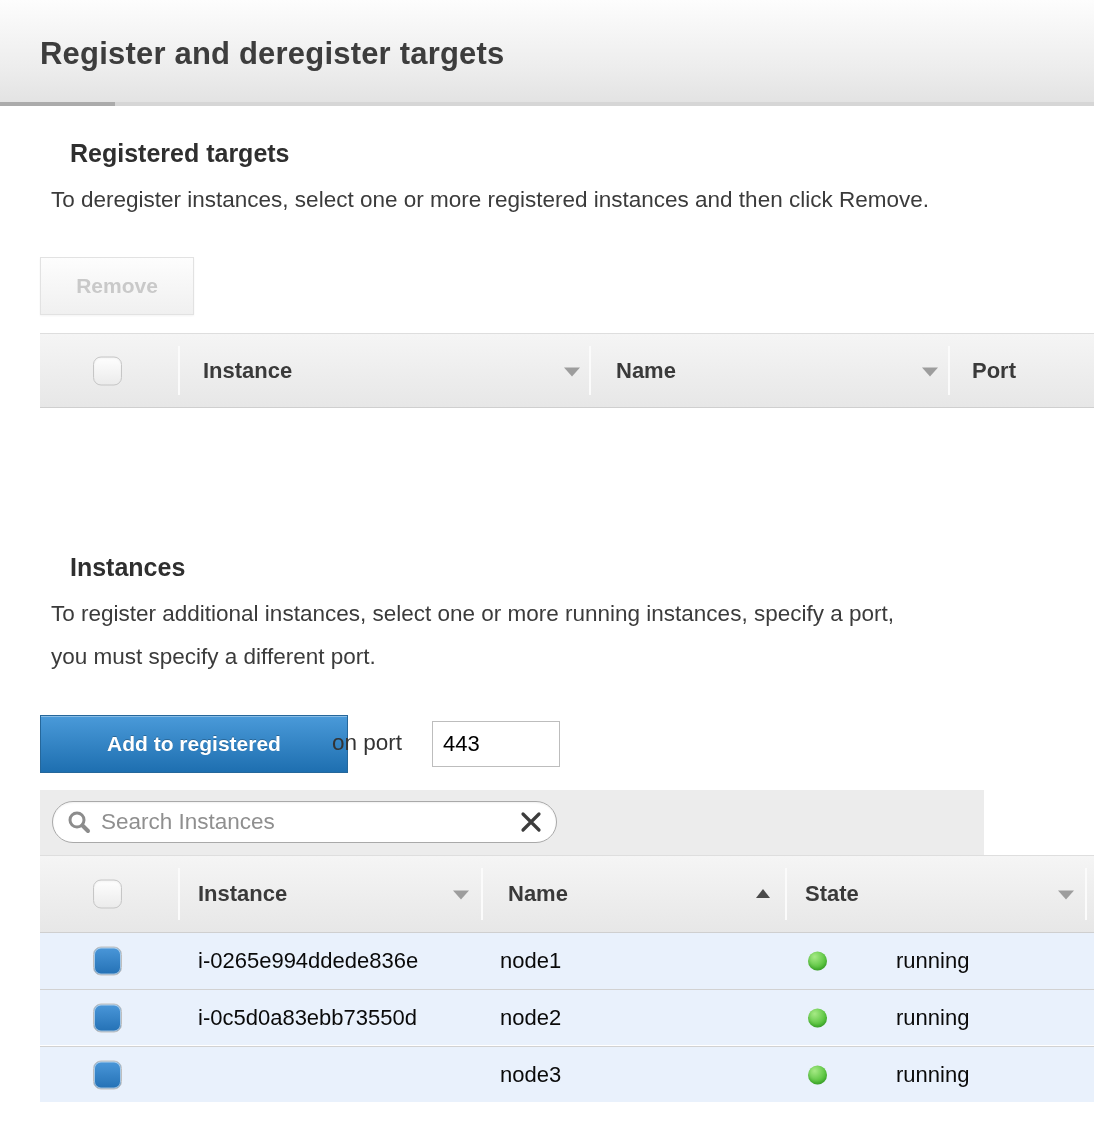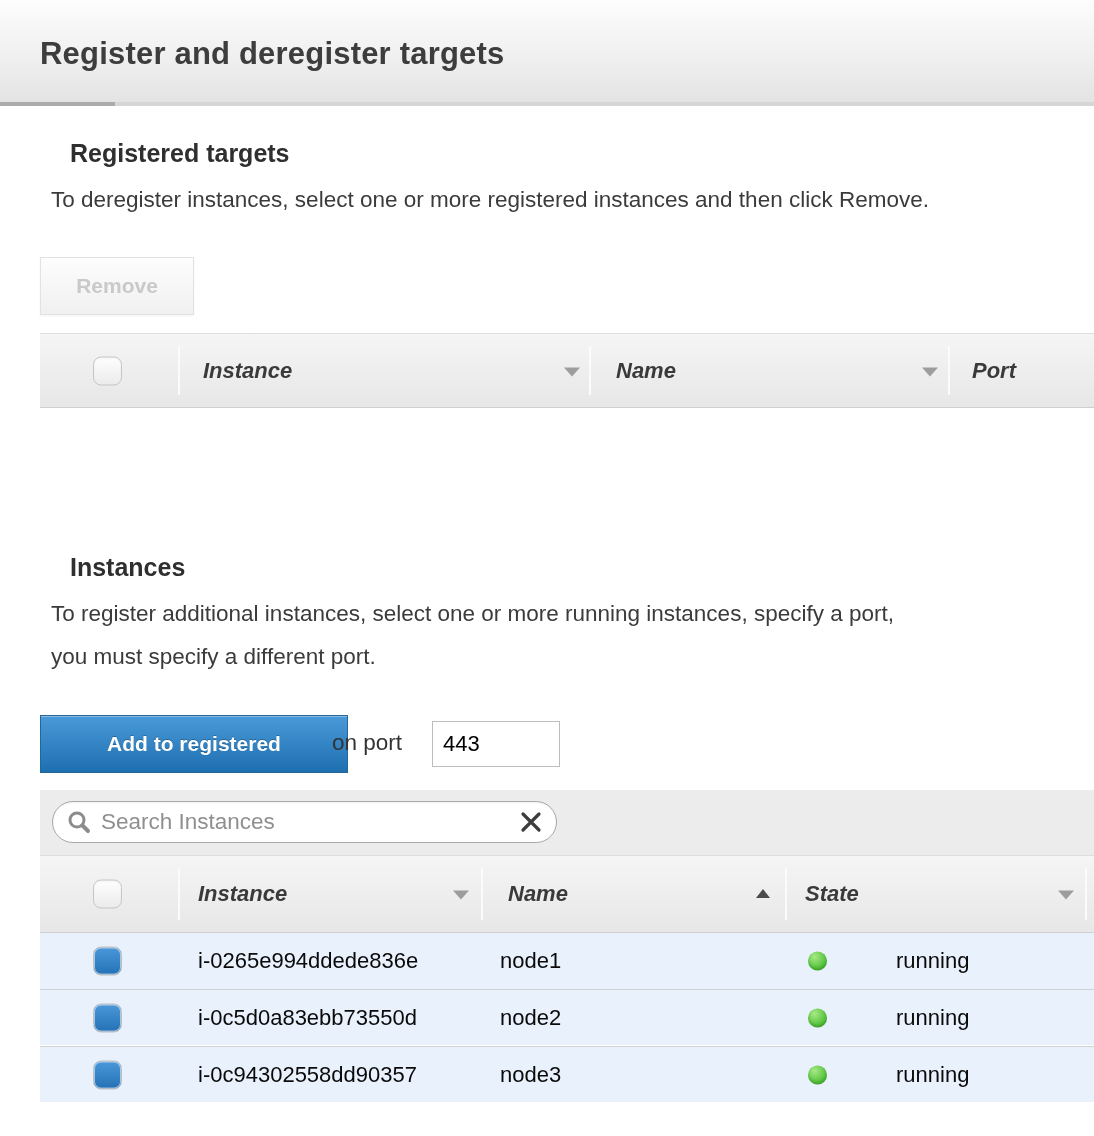--- a/index.html
+++ b/index.html
@@ -32,21 +32,21 @@
 
   
   .port-label { position:absolute; left:332px; top:730px; font-size:22.5px; color:#333; }
   .port-input { position:absolute; left:432px; top:721px; width:128px; height:46px;
     border:1px solid #bdbdbd; font-size:22px; color:#000; padding-left:10px;
     font-family:"Liberation Sans", sans-serif; background:#fff; }
 
   
   .thead { position:absolute; left:40px; width:1054px;
     background:linear-gradient(#f5f5f5,#e7e7e7);
-    border-top:1px solid #dedede; border-bottom:1px solid #cfcfcf;font-style:italic; }
+    border-top:1px solid #dedede; border-bottom:1px solid #cfcfcf; }
   .thead-1 { top:333px; height:75px; }
   .thead-2 { top:855px; height:78px; }
   .th { position:absolute; top:50%; transform:translateY(-50%); font-size:22px;
     font-weight:bold; color:#3a3a3a; cursor:pointer; }
   .col-div { position:absolute; top:12px; bottom:12px; width:2px; background:#fbfbfb; }
   .arr { position:absolute; top:50%; width:0; height:0; cursor:pointer; }
   .arr-down { transform:translateY(-40%);
     border-left:8px solid transparent; border-right:8px solid transparent;
     border-top:9px solid #9d9d9d; }
   .arr-up { transform:translateY(-55%);
@@ -55,21 +55,21 @@
 
   
   .checkbox { position:absolute; left:53px; top:50%; transform:translateY(-50%);
     width:29px; height:29px; border-radius:8px; border:1px solid #c6c6c6;
     background:linear-gradient(#fefefe,#ebebeb);
     box-shadow:inset 0 1px 2px rgba(0,0,0,0.05); cursor:pointer; }
   .checkbox.checked { background:linear-gradient(#4a97d9,#2471b5); border-color:#bfbfbf;
     box-shadow:inset 0 0 0 1px rgba(255,255,255,0.55); }
 
   
-  .toolbar { position:absolute; left:40px; top:790px; width:1054px; height:65px; background:#ececec;padding-left:20px; }
+  .toolbar { position:absolute; left:40px; top:790px; width:944px; height:65px; background:#ececec;padding-left:20px; }
   .search-pill { position:absolute; left:12px; top:11px; width:505px; height:42px;
     background:#fff; border:1px solid #a9a9a9; border-radius:21px;
     display:flex; align-items:center; padding:0 14px;
     box-shadow:inset 0 1px 2px rgba(0,0,0,0.06); }
   .search-pill input { flex:1; border:none; outline:none; font-size:22.5px; color:#333;
     margin-left:10px; font-family:"Liberation Sans", sans-serif; background:transparent; }
   .search-pill input::placeholder { color:#8f8f8f; opacity:1; }
   .icon-svg { flex:0 0 auto; display:block; }
 
   
@@ -155,18 +155,17 @@
   </div>
   <div class="row" style="top:56px">
     <div class="checkbox checked"></div>
     <span class="cell cell-inst">i-0c5d0a83ebb73550d</span>
     <span class="cell cell-name">node2</span>
     <span class="dot"></span>
     <span class="cell cell-state">running</span>
   </div>
   <div class="row" style="top:113px">
     <div class="checkbox checked"></div>
-    <span class="cell cell-inst">i-0c94302558dd90357</span>
     <span class="cell cell-name">node3</span>
     <span class="dot"></span>
     <span class="cell cell-state">running</span>
   </div>
 </div>
 
 </body></html>

